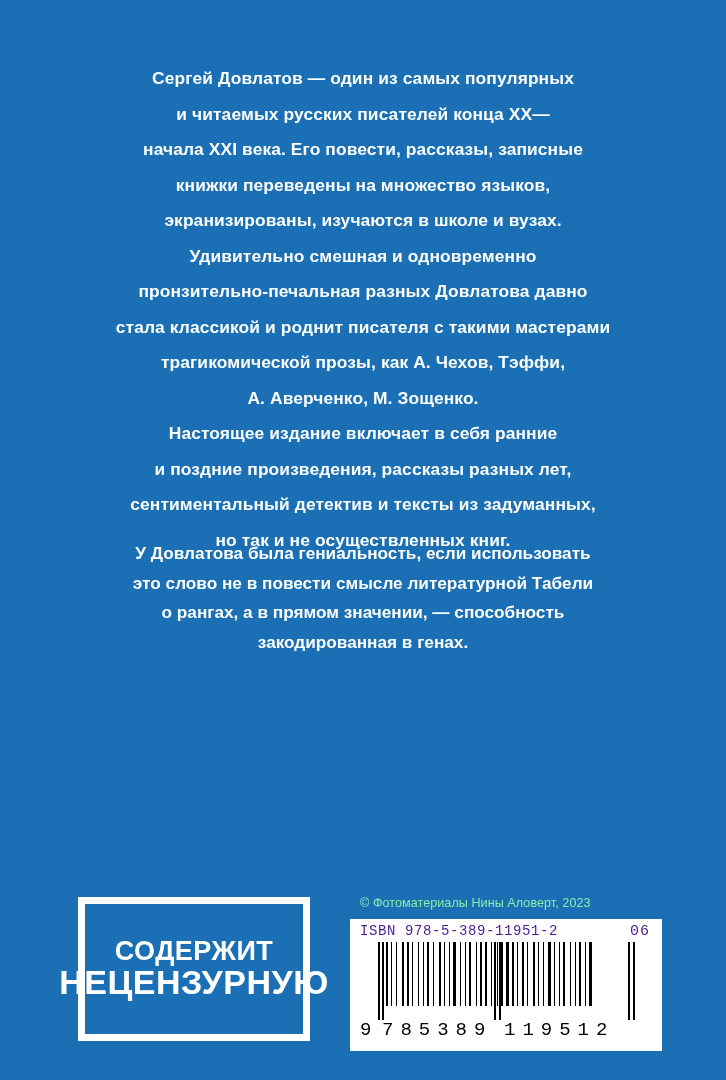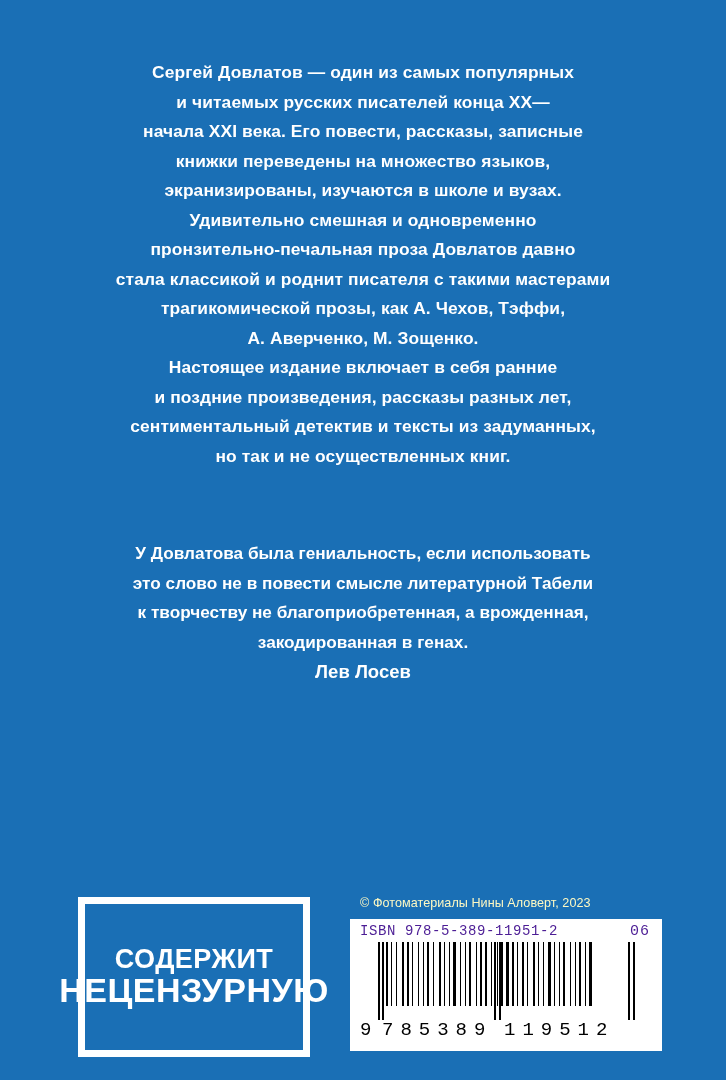--- a/index.html
+++ b/index.html
@@ -21,21 +21,21 @@
     left: 46px;
     width: 634px;
     text-align: center;
     color: #ffffff;
     font-weight: bold;
     font-size: 17.4px;
     line-height: 29.5px;
     letter-spacing: 0.1px;
   }
   .blurb p {
-    margin: 0;
+    margin: 6px;
   }
   .quote {
     position: absolute;
     top: 539px;
     left: 46px;
     width: 634px;
     text-align: center;
     color: #ffffff;
     font-weight: bold;
     font-size: 17.2px;
@@ -48,21 +48,21 @@
     margin-top: 0;
     font-weight: bold;
     font-size: 18.5px;
   }
   
   .stamp {
     position: absolute;
     left: 78px;
     top: 897px;
     width: 232px;
-    height: 160px;
+    height: 144px;
     border: 7px solid #ffffff;
     box-sizing: border-box;
     display: flex;
     flex-direction: column;
     align-items: center;
     justify-content: center;
     color: #ffffff;
   }
   .stamp-line {
     font-weight: bold;
@@ -73,21 +73,21 @@
   }
   .stamp-line.l1 { font-size: 27px; }
   .stamp-line.l2 { font-size: 34px; }
   .stamp-line.l3 { font-size: 42px; margin-top: 2px; }
   
   .copyright {
     position: absolute;
     left: 360px;
     top: 896px;
     width: 300px;
-    color: #fef9c3;
+    color: #86efac;
     font-size: 12.6px;
     text-align: left;
     letter-spacing: 0.05px;
   }
   
   .barcode-box {
     position: absolute;
     left: 350px;
     top: 919px;
     width: 312px;
@@ -156,36 +156,35 @@
 
 <div class="page">
 
   <div class="blurb">
     <p>Сергей Довлатов — один из самых популярных</p>
     <p>и читаемых русских писателей конца XX—</p>
     <p>начала XXI века. Его повести, рассказы, записные</p>
     <p>книжки переведены на множество языков,</p>
     <p>экранизированы, изучаются в школе и вузах.</p>
     <p>Удивительно смешная и одновременно</p>
-    <p>пронзительно-печальная проза Довлатов давно</p>
+    <p>пронзительно-печальная разных Довлатова давно</p>
     <p>стала классикой и роднит писателя с такими мастерами</p>
     <p>трагикомической прозы, как А. Чехов, Тэффи,</p>
     <p>А. Аверченко, М. Зощенко.</p>
     <p>Настоящее издание включает в себя ранние</p>
     <p>и поздние произведения, рассказы разных лет,</p>
     <p>сентиментальный детектив и тексты из задуманных,</p>
     <p>но так и не осуществленных книг.</p>
   </div>
 
   <div class="quote">
     <p>У Довлатова была гениальность, если использовать</p>
     <p>это слово не в повести смысле литературной Табели</p>
-    <p>к творчеству не благоприобретенная, а врожденная,</p>
+    <p>о рангах, а в прямом значении, — способность</p>
     <p>закодированная в генах.</p>
-    <p class="quote-author">Лев Лосев</p>
   </div>
 
   <div class="stamp">
     <div class="stamp-line l1">Содержит</div>
     <div class="stamp-line l2">нецензурную</div>
   </div>
 
   <div class="copyright">© Фотоматериалы Нины Аловерт, 2023</div>
 
   <div class="barcode-box">

